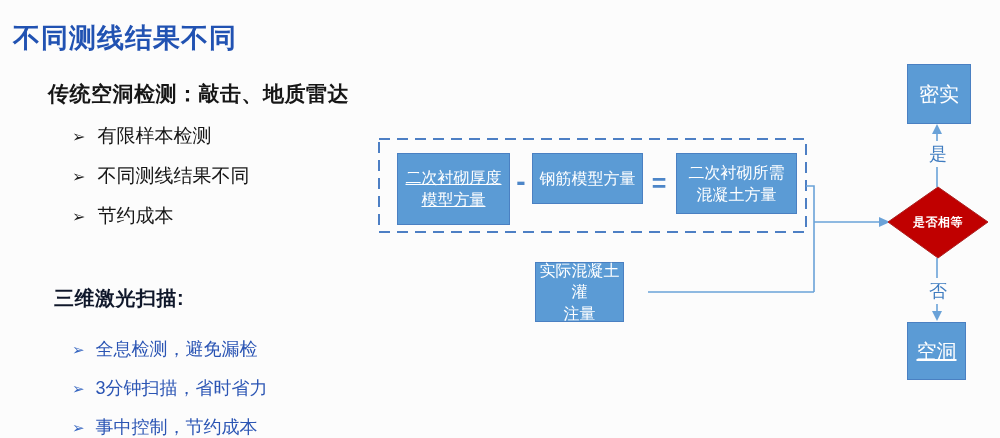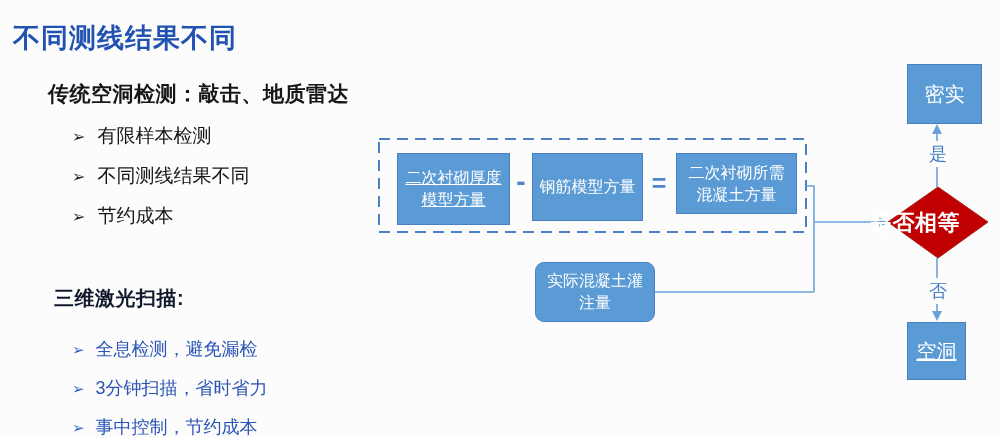--- a/index.html
+++ b/index.html
@@ -42,35 +42,35 @@
   .chart-svg { position:absolute; left:0; top:0; width:1000px; height:438px; pointer-events:none; }
   .fbox {
     position:absolute;
     background:#5b9bd5; border:1px solid #4a80c2;
     color:#ffffff;
     display:flex; align-items:center; justify-content:center;
     text-align:center; font-size:16px; line-height:1.35;
     white-space:pre-line;
   }
   .box-thickness { left:397px; top:153px; width:113px; height:72px;text-decoration:underline; }
-  .box-rebar     { left:532px; top:153px; width:111px; height:68px; }
+  .box-rebar     { left:532px; top:153px; width:111px; height:51px; }
   .box-required  { left:676px; top:153px; width:121px; height:61px; }
-  .box-actual    { left:535px; top:262px; width:120px; height:60px;border-radius:9px; }
-  .box-dense     { left:907px; top:64px;  width:75px;  height:60px; font-size:20px; }
+  .box-actual    { left:535px; top:262px; width:89px; height:60px; }
+  .box-dense     { left:907px; top:64px;  width:64px;  height:60px; font-size:20px; }
   .box-void      { left:907px; top:322px; width:59px;  height:58px; font-size:20px;text-decoration:underline; }
   .op {
     position:absolute; color:#4d86c8; font-weight:bold;
     text-align:center;
   }
   .op-minus  { left:508px; top:166px; width:26px; font-size:28px; }
   .op-equals { left:645px; top:169px; width:28px; font-size:25px; }
   .diamond-label {
-    position:absolute; left:865px; top:187px; width:100px; height:71px;
+    position:absolute; left:888px; top:187px; width:100px; height:71px;
     display:flex; align-items:center; justify-content:center;
-    color:#ffffff; font-size:22px; font-weight:bold; letter-spacing:0.5px;
+    color:#ffffff; font-size:12px; font-weight:bold; letter-spacing:0.5px;
   }
   .branch-label {
     position:absolute; width:26px; text-align:center;
     background:#fcfcfc; color:#3f7cc0; font-size:18px; padding:1px 0;
   }
   .label-yes { left:925px; top:141px; }
   .label-no  { left:925px; top:278px; }
 </style>
 </head>
 <body>

